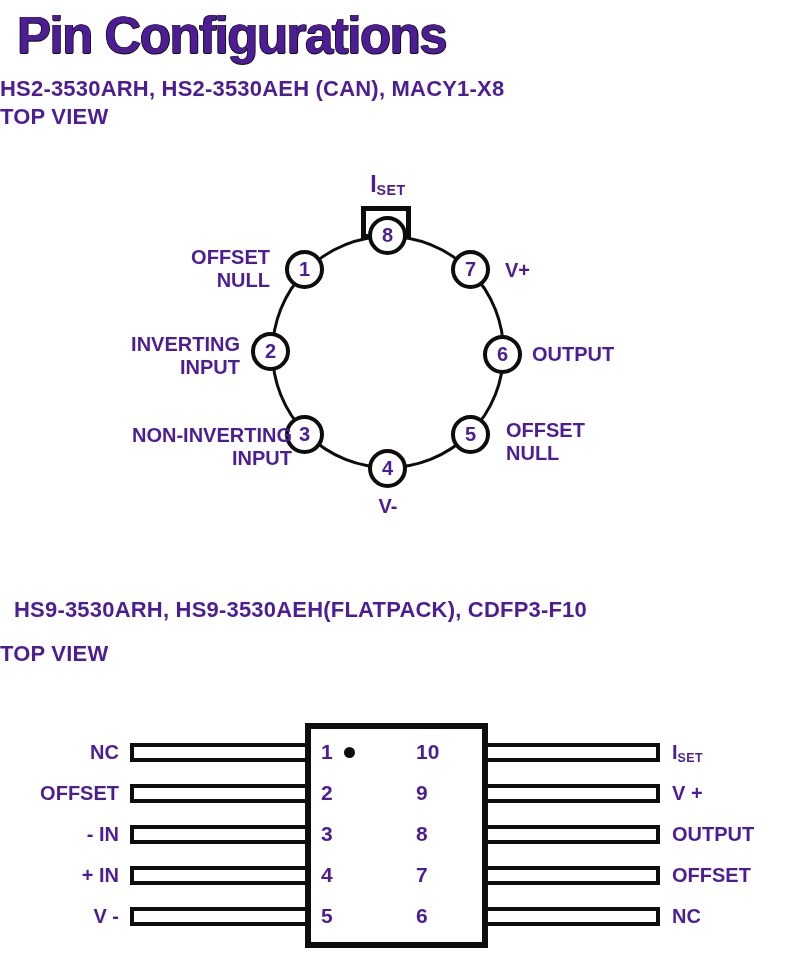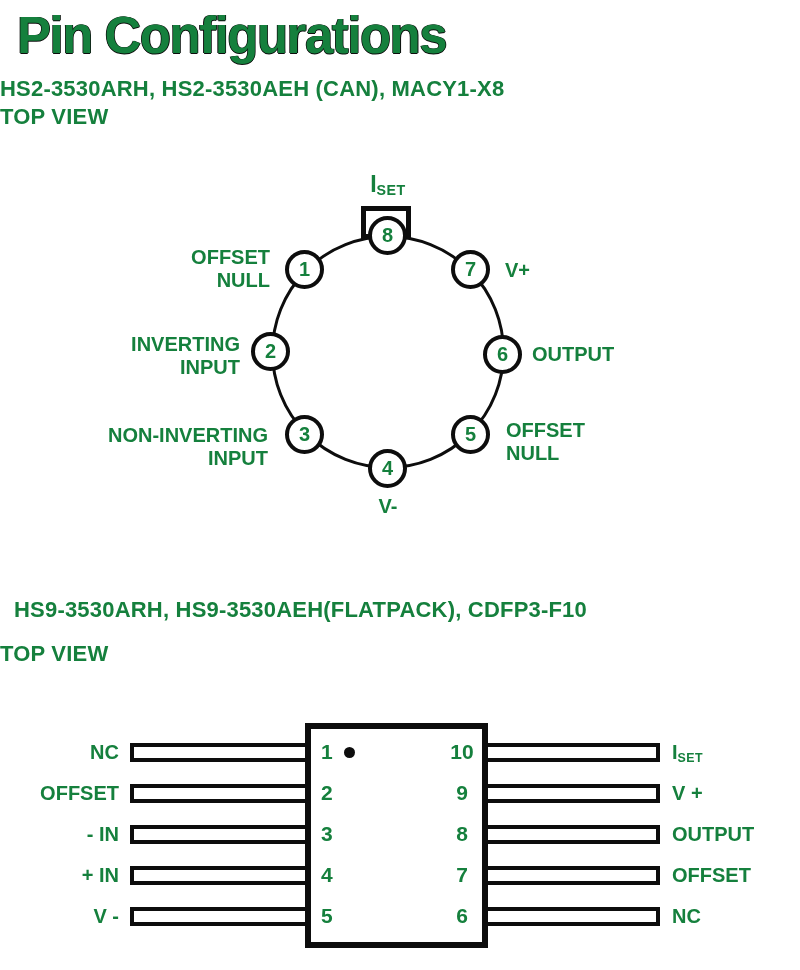--- a/index.html
+++ b/index.html
@@ -1,18 +1,18 @@
 <!DOCTYPE html>
 <html><head>
 <meta charset="utf-8">
 <style>
   html,body{margin:0;padding:0;background:#ffffff;}
   .page{
     position:relative;width:800px;height:970px;background:#ffffff;
-    font-family:"Liberation Sans",sans-serif;color:#15803d;overflow:hidden;
+    font-family:"Liberation Sans",sans-serif;color:#4c1d95;overflow:hidden;
   }
   .title{
     position:absolute;left:17px;top:6px;margin:0;
     font-size:51px;font-weight:bold;letter-spacing:-1.5px;
     text-shadow:0.8px 0 #0d0d0d,-0.8px 0 #0d0d0d,0 0.5px #0d0d0d;
     white-space:nowrap;
   }
   .subtitle{
     position:absolute;left:0;width:792px;text-align:left;
     font-weight:bold;font-size:22px;letter-spacing:0.2px;line-height:26px;
@@ -47,21 +47,21 @@
   .p7{left:451px;top:250px;}
   .p8{left:368px;top:216px;}
 
   .can-label{
     position:absolute;font-size:20px;font-weight:bold;line-height:23px;
     white-space:nowrap;
   }
   .ra{text-align:right;}
   .l-p1{right:530px;top:246px;}
   .l-p2{right:560px;top:333px;margin-left:32px;}
-  .l-p3{right:532px;top:424px;}
+  .l-p3{right:508px;top:424px;}
   .l-p7{left:505px;top:259px;}
   .l-p6{left:532px;top:343px;}
   .l-p5{left:506px;top:419px;}
   .l-p4{left:338px;top:495px;width:100px;text-align:center;}
   .can-iset{
     position:absolute;left:338px;top:171px;width:100px;text-align:center;
     font-weight:bold;font-size:23px;line-height:26px;
   }
   .subscript{font-size:0.62em;vertical-align:-3px;letter-spacing:0.5px;}
 
@@ -81,21 +81,21 @@
   }
   .fp-dot{
     position:absolute;left:344px;top:747px;width:11px;height:11px;
     background:#0d0d0d;border-radius:50%;
   }
   .fp-num{
     position:absolute;font-size:21px;font-weight:bold;line-height:24px;
     white-space:nowrap;
   }
   .fp-num-l{left:321px;}
-  .fp-num-r{right:316px;width:44px;text-align:center;}
+  .fp-num-r{right:340px;width:44px;text-align:left;}
   .nrow1{top:740px;} .nrow2{top:781px;} .nrow3{top:822px;}
   .nrow4{top:863px;} .nrow5{top:904px;}
 
   .fp-label{
     position:absolute;font-size:20px;font-weight:bold;line-height:24px;
     white-space:nowrap;
   }
   .fp-label-l{right:681px;width:150px;text-align:right;}
   .fp-label-r{left:672px;}
 </style>

